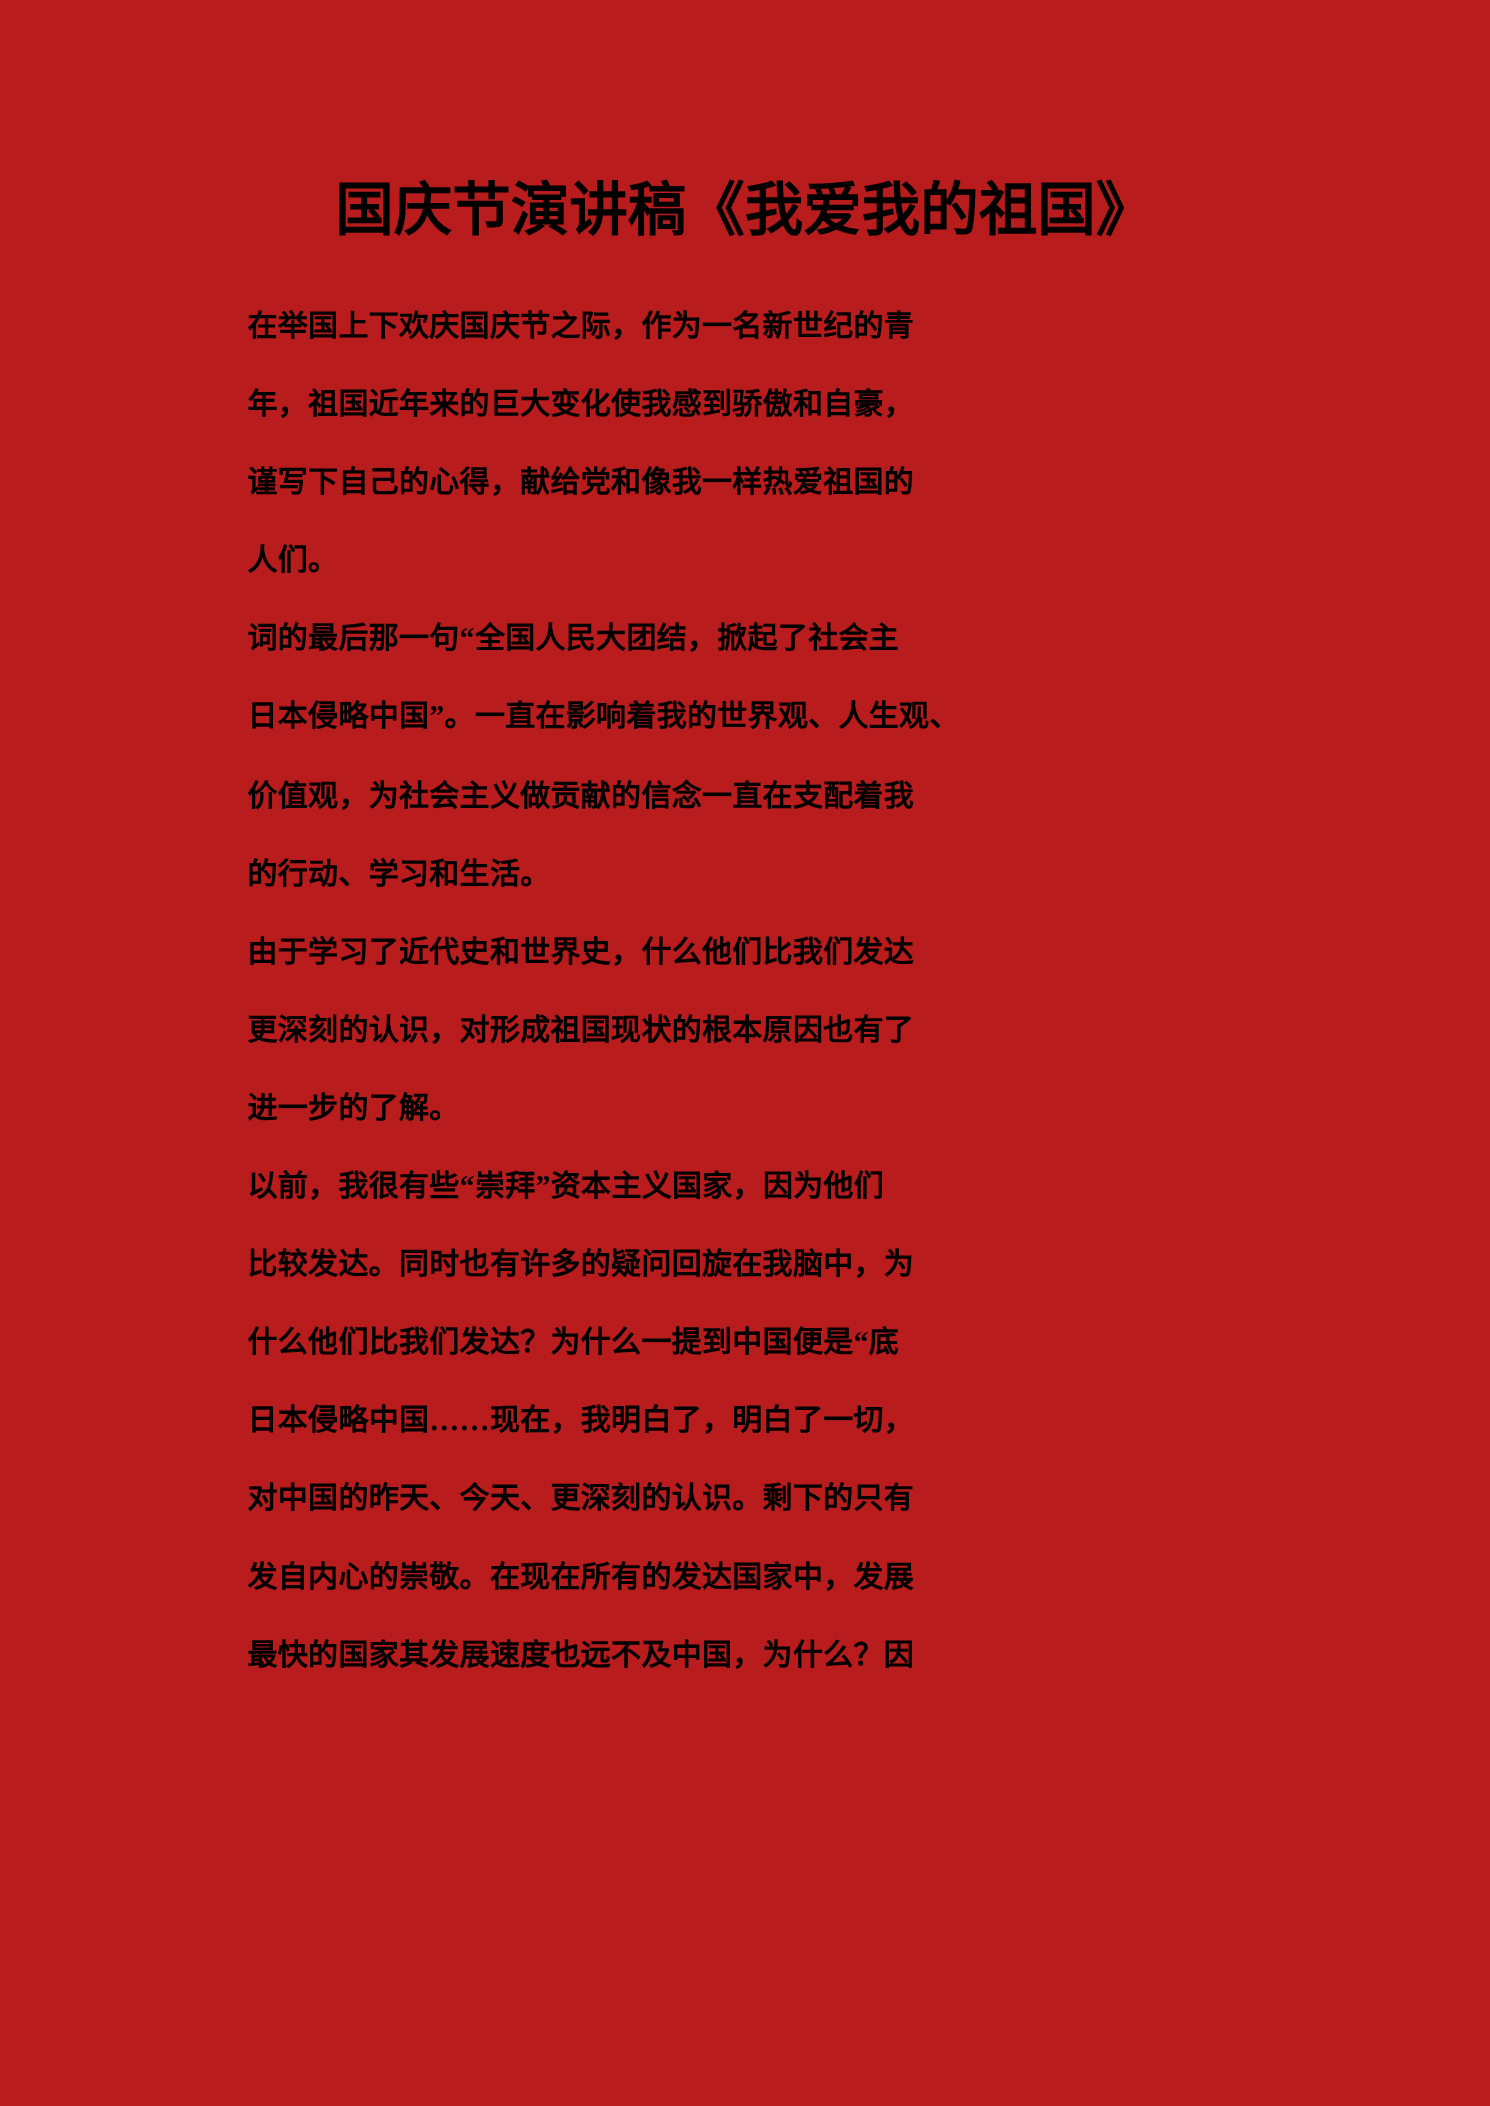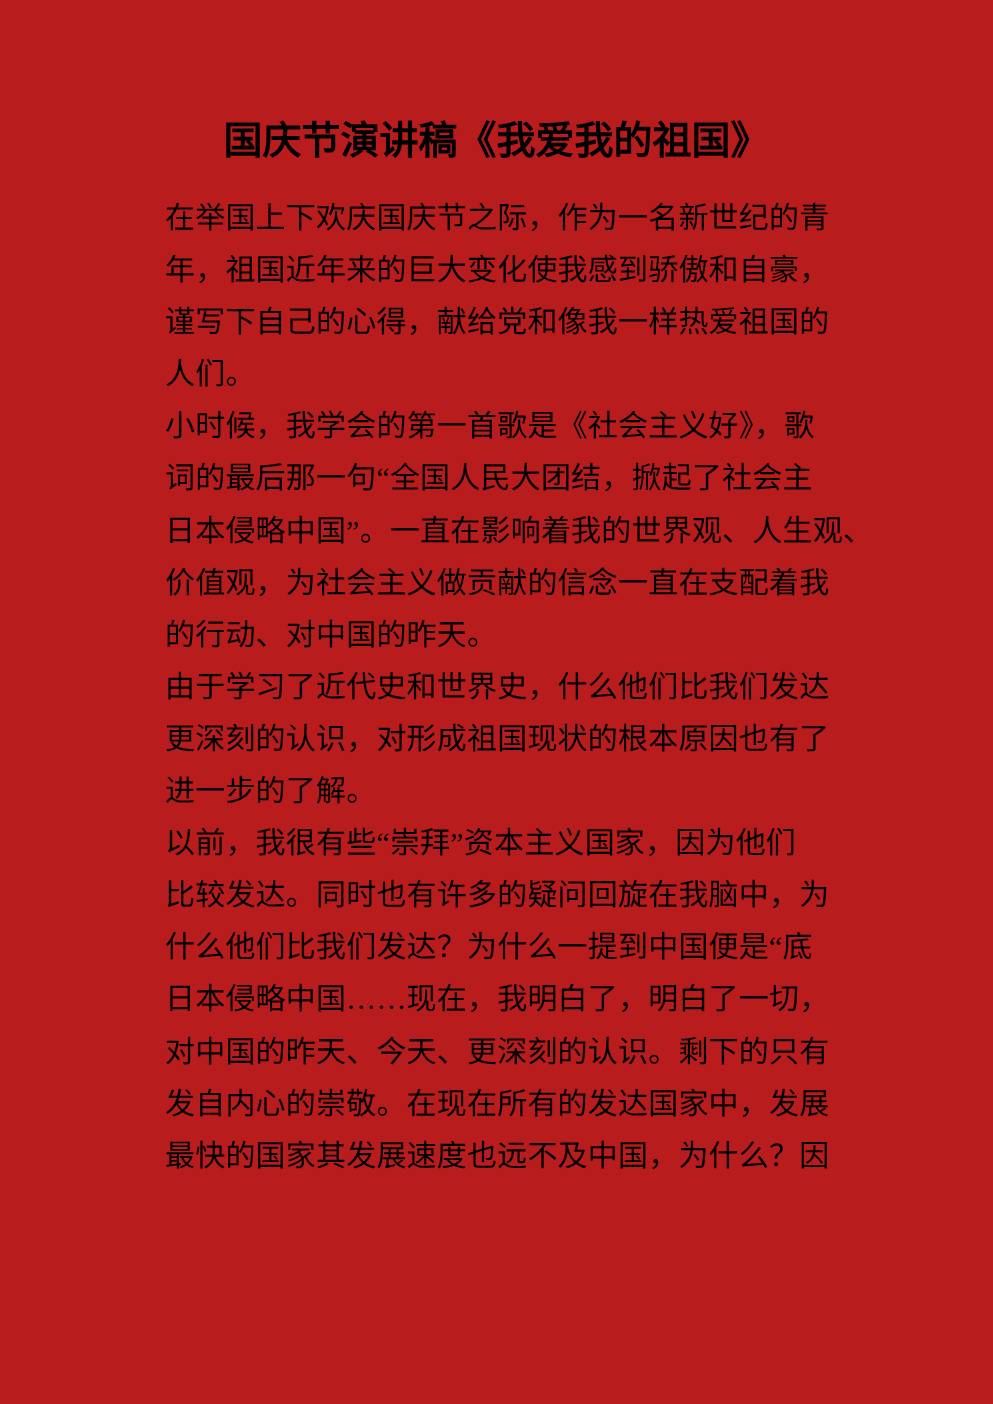--- a/index.html
+++ b/index.html
@@ -33,49 +33,49 @@
     position: absolute;
     top: 192px;
     left: 165px;
     width: 672px;
   }
   .paragraph {
     margin: 0;
     padding: 0;
   }
   .text-line {
-    font-size: 30px;
+    font-size: 20px;
     line-height: 52.1px;
     white-space: nowrap;
     letter-spacing: 0.2px;
     color: #000000;
+    font-weight: bold;
   }
 </style>
 </head>
 <body>
 
 <div class="page">
 
   <h1 class="doc-title">国庆节演讲稿《我爱我的祖国》</h1>
 
   <div class="doc-body">
 
     <div class="paragraph">
       <div class="text-line">在举国上下欢庆国庆节之际，作为一名新世纪的青</div>
       <div class="text-line">年，祖国近年来的巨大变化使我感到骄傲和自豪，</div>
       <div class="text-line">谨写下自己的心得，献给党和像我一样热爱祖国的</div>
       <div class="text-line">人们。</div>
     </div>
 
     <div class="paragraph">
-      <div class="text-line">小时候，我学会的第一首歌是《社会主义好》，歌</div>
       <div class="text-line">词的最后那一句“全国人民大团结，掀起了社会主</div>
       <div class="text-line">日本侵略中国”。一直在影响着我的世界观、人生观、</div>
       <div class="text-line">价值观，为社会主义做贡献的信念一直在支配着我</div>
-      <div class="text-line">的行动、对中国的昨天。</div>
+      <div class="text-line">的行动、学习和生活。</div>
     </div>
 
     <div class="paragraph">
       <div class="text-line">由于学习了近代史和世界史，什么他们比我们发达</div>
       <div class="text-line">更深刻的认识，对形成祖国现状的根本原因也有了</div>
       <div class="text-line">进一步的了解。</div>
     </div>
 
     <div class="paragraph">
       <div class="text-line">以前，我很有些“崇拜”资本主义国家，因为他们</div>

